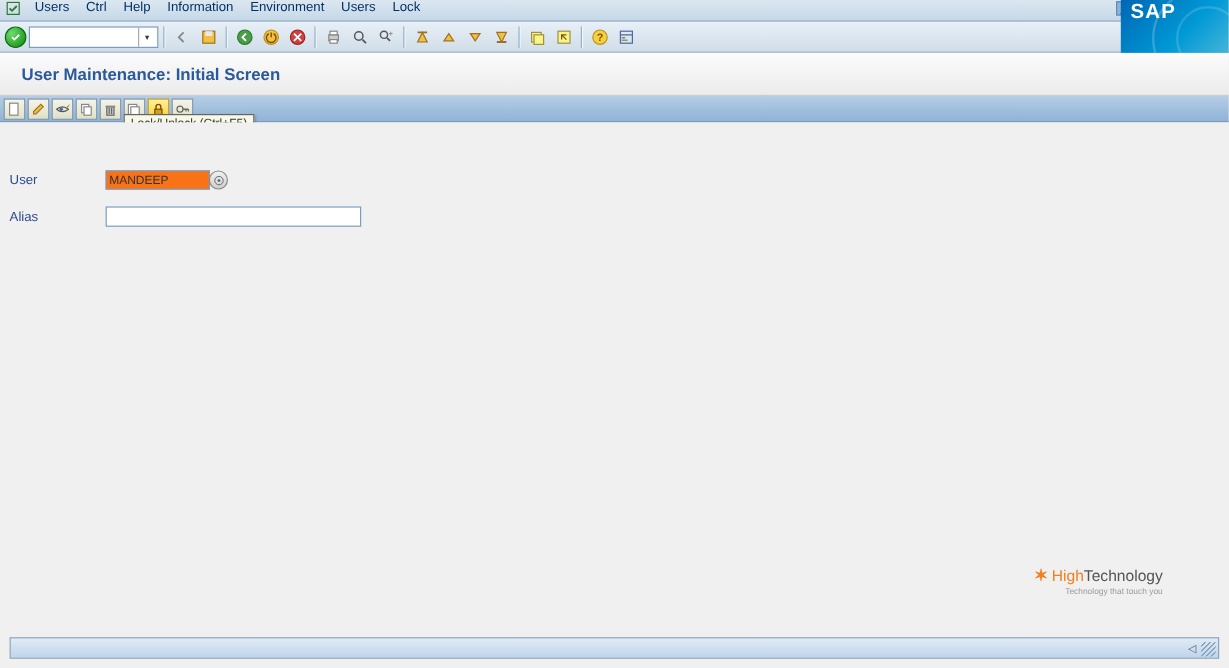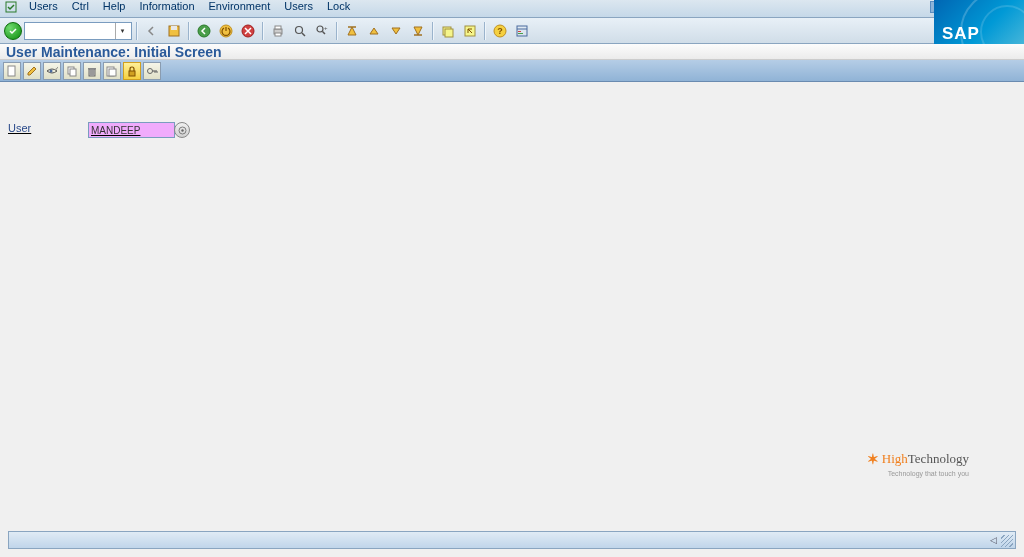--- a/index.html
+++ b/index.html
@@ -3,53 +3,53 @@
 <meta charset="utf-8">
 <style>
 * { margin: 0; padding: 0; box-sizing: border-box; }
 body { font-family: Arial, sans-serif; font-size: 11px; background: #f0f0f0; width: 1024px; height: 557px; overflow: hidden; position: relative; }
 
 .menubar { background: linear-gradient(#dce7f0, #c5d8e8); height: 18px; display: flex; align-items: flex-start; padding: 0 4px; border-bottom: 1px solid #8aa5c0; position: relative; }
 .menubar .menu-icon { width: 14px; height: 14px; margin-right: 4px; display: flex; align-items: center; justify-content: center; }
 .menubar .menu-item { padding: 0 7px; color: #003366; cursor: pointer; }
 .menubar .window-controls { position: absolute; right: 48px; top: 1px; display: flex; gap: 2px; }
 .menubar .window-controls div { width: 14px; height: 12px; background: #8cb3d9; border: 1px solid #5a8cc0; display: flex; align-items: center; justify-content: center; font-size: 8px; color: #003366; }
-.sap-logo { position: absolute; right: 0; top: 0; width: 90px; height: 44px; background: linear-gradient(135deg, #0066b3 0%, #0099d6 60%, #45b5d9 100%); display: flex; align-items: flex-end; justify-content: flex-start; padding-left: 8px; z-index: 5; overflow: hidden; }
+.sap-logo { position: absolute; right: 0; top: 0; width: 90px; height: 44px; background: linear-gradient(135deg, #0066b3 0%, #0099d6 60%, #45b5d9 100%); display: flex; align-items: flex-start; justify-content: flex-start; padding-left: 8px; z-index: 5; overflow: hidden; }
 .sap-logo::after { content: ""; position: absolute; right: -20px; top: -10px; width: 80px; height: 80px; border: 2px solid rgba(255,255,255,0.2); border-radius: 50%; }
 .sap-logo::before { content: ""; position: absolute; right: -10px; top: 5px; width: 50px; height: 50px; border: 2px solid rgba(255,255,255,0.15); border-radius: 50%; }
 .sap-logo span { color: white; font-weight: bold; font-size: 17px; letter-spacing: 1px; z-index: 1; }
 
 .toolbar { background: linear-gradient(#e8f0f7, #d0dde8); height: 26px; display: flex; align-items: center; padding: 0 4px; border-bottom: 1px solid #8aa5c0; gap: 2px; }
 .tb-ok { width: 18px; height: 18px; border-radius: 50%; background: radial-gradient(circle at 30% 30%, #6fdb6f, #0a8a0a); border: 1px solid #0a6a0a; display: flex; align-items: center; justify-content: center; color: white; font-size: 10px; }
 .tb-input { width: 108px; height: 18px; background: white; border: 1px solid #7a9cbf; display: flex; align-items: center; }
 .tb-input input { border: none; width: 90px; height: 14px; font-size: 10px; padding: 0 2px; outline: none; }
 .tb-dd { width: 14px; height: 16px; border-left: 1px solid #aaa; display: flex; align-items: center; justify-content: center; font-size: 7px; color: #333; }
 .tb-sep { width: 2px; height: 18px; border-left: 1px solid #9ab3cc; border-right: 1px solid #eef5fb; margin: 0 2px; }
 .tb-btn { width: 20px; height: 20px; display: flex; align-items: center; justify-content: center; border: 1px solid transparent; font-size: 12px; }
 
-.title-bar { background: linear-gradient(#fcfcfc, #ebebeb); height: 16px; display: flex; align-items: center; padding: 0 6px; border-bottom: 1px solid #ccc; }
+.title-bar { background: linear-gradient(#fcfcfc, #ebebeb); height: 36px; display: flex; align-items: center; padding: 0 18px; border-bottom: 1px solid #ccc; }
 .title-bar span { color: #2a5a9a; font-size: 14px; font-weight: bold; }
 
 .app-toolbar { background: linear-gradient(#b5cde6, #90b3d6); height: 22px; display: flex; align-items: center; padding: 0 3px; border-bottom: 1px solid #6a8bb0; gap: 0; }
 .app-btn { width: 18px; height: 18px; border: 1px solid #8a9cb0; background: linear-gradient(#f5f5e8, #e0e0c8); display: flex; align-items: center; justify-content: center; margin-right: 2px; font-size: 10px; }
 .app-btn.highlighted { background: linear-gradient(#fff099, #f5d040); border: 1px solid #d0a020; }
 
 .tooltip { position: absolute; left: 103px; top: 95px; background: #f8f8e8; border: 1px solid #666; padding: 2px 5px; font-size: 10px; color: #333; box-shadow: 1px 1px 2px rgba(0,0,0,0.2); }
 
 .content { background: #f0f0f0; height: 440px; padding: 40px 8px 8px 8px; position: relative; }
-.field-row { display: flex; margin-bottom: 14px; text-decoration: underline; }
+.field-row { display: flex; align-items: center; margin-bottom: 14px; }
 .field-label { width: 80px; color: #2a4a8a; font-size: 11px; }
 .user-input-wrap { display: flex; align-items: center; }
-.user-input { width: 87px; height: 16px; background: #f0abfc; border: 1px solid #7a9cbf; padding: 0 2px; font-size: 10px; color: #333; }
+.user-input { width: 87px; height: 16px; background: #f97316; border: 1px solid #7a9cbf; padding: 0 2px; font-size: 10px; color: #333; }
 .f4-btn { width: 16px; height: 16px; border: 1px solid #888; background: linear-gradient(#f0f0f0, #d0d0d0); border-radius: 50%; display: flex; align-items: center; justify-content: center; font-size: 8px; margin-left: -1px; color: #444; }
 .alias-input { width: 213px; height: 17px; background: white; border: 1px solid #7a9cbf; padding: 0 2px; font-size: 10px; }
 
 .watermark { position: absolute; right: 55px; bottom: 55px; display: flex; align-items: center; gap: 3px; }
 .watermark-icon { color: #f08020; font-size: 14px; font-weight: bold; }
-.watermark-text { color: #555; font-size: 13px; font-family: Liberation Serif, serif; text-align: center; }
+.watermark-text { color: #555; font-size: 13px; font-family: Liberation Sans, sans-serif; text-align: center; }
 .watermark-text .hl { color: #f08020; }
 .watermark-sub { position: absolute; right: 55px; bottom: 45px; color: #999; font-size: 7px; }
 
 .status-bar { position: absolute; bottom: 8px; left: 8px; right: 8px; height: 18px; background: linear-gradient(#e0ebf5, #c0d5ea); border: 1px solid #8aa5c0; display: flex; align-items: center; }
 .status-bar .arrow-left { position: absolute; right: 18px; font-size: 9px; color: #556; }
 .status-bar .grip { position: absolute; right: 2px; bottom: 1px; width: 12px; height: 12px; background: repeating-linear-gradient(135deg, transparent, transparent 2px, #8aa5c0 2px, #8aa5c0 3px); }
 
 svg { display: block; }
 </style>
 </head>
@@ -261,20 +261,24 @@
     <div class="user-input-wrap">
       <input class="user-input" type="text" value="MANDEEP" style="">
       <div class="f4-btn">
         <svg width="9" height="9" viewBox="0 0 9 9">
             <circle cx="4.5" cy="4.5" r="3.5" fill="none" stroke="#666" stroke-width="0.8"></circle>
             <circle cx="4.5" cy="4.5" r="1.2" fill="#666"></circle>
           </svg>
       </div>
     </div>
   </div>
+  <div class="field-row">
+    <div class="field-label">Alias</div>
+    <input class="alias-input" type="text" value="" style="">
+  </div>
 
   <div class="watermark">
     <span class="watermark-icon">✶</span>
     <span class="watermark-text"><span class="hl">High</span><span>Technology</span></span>
   </div>
   <div class="watermark-sub">Technology that touch you</div>
 </div>
 
 <div class="status-bar">
   <div class="arrow-left">◁</div>

